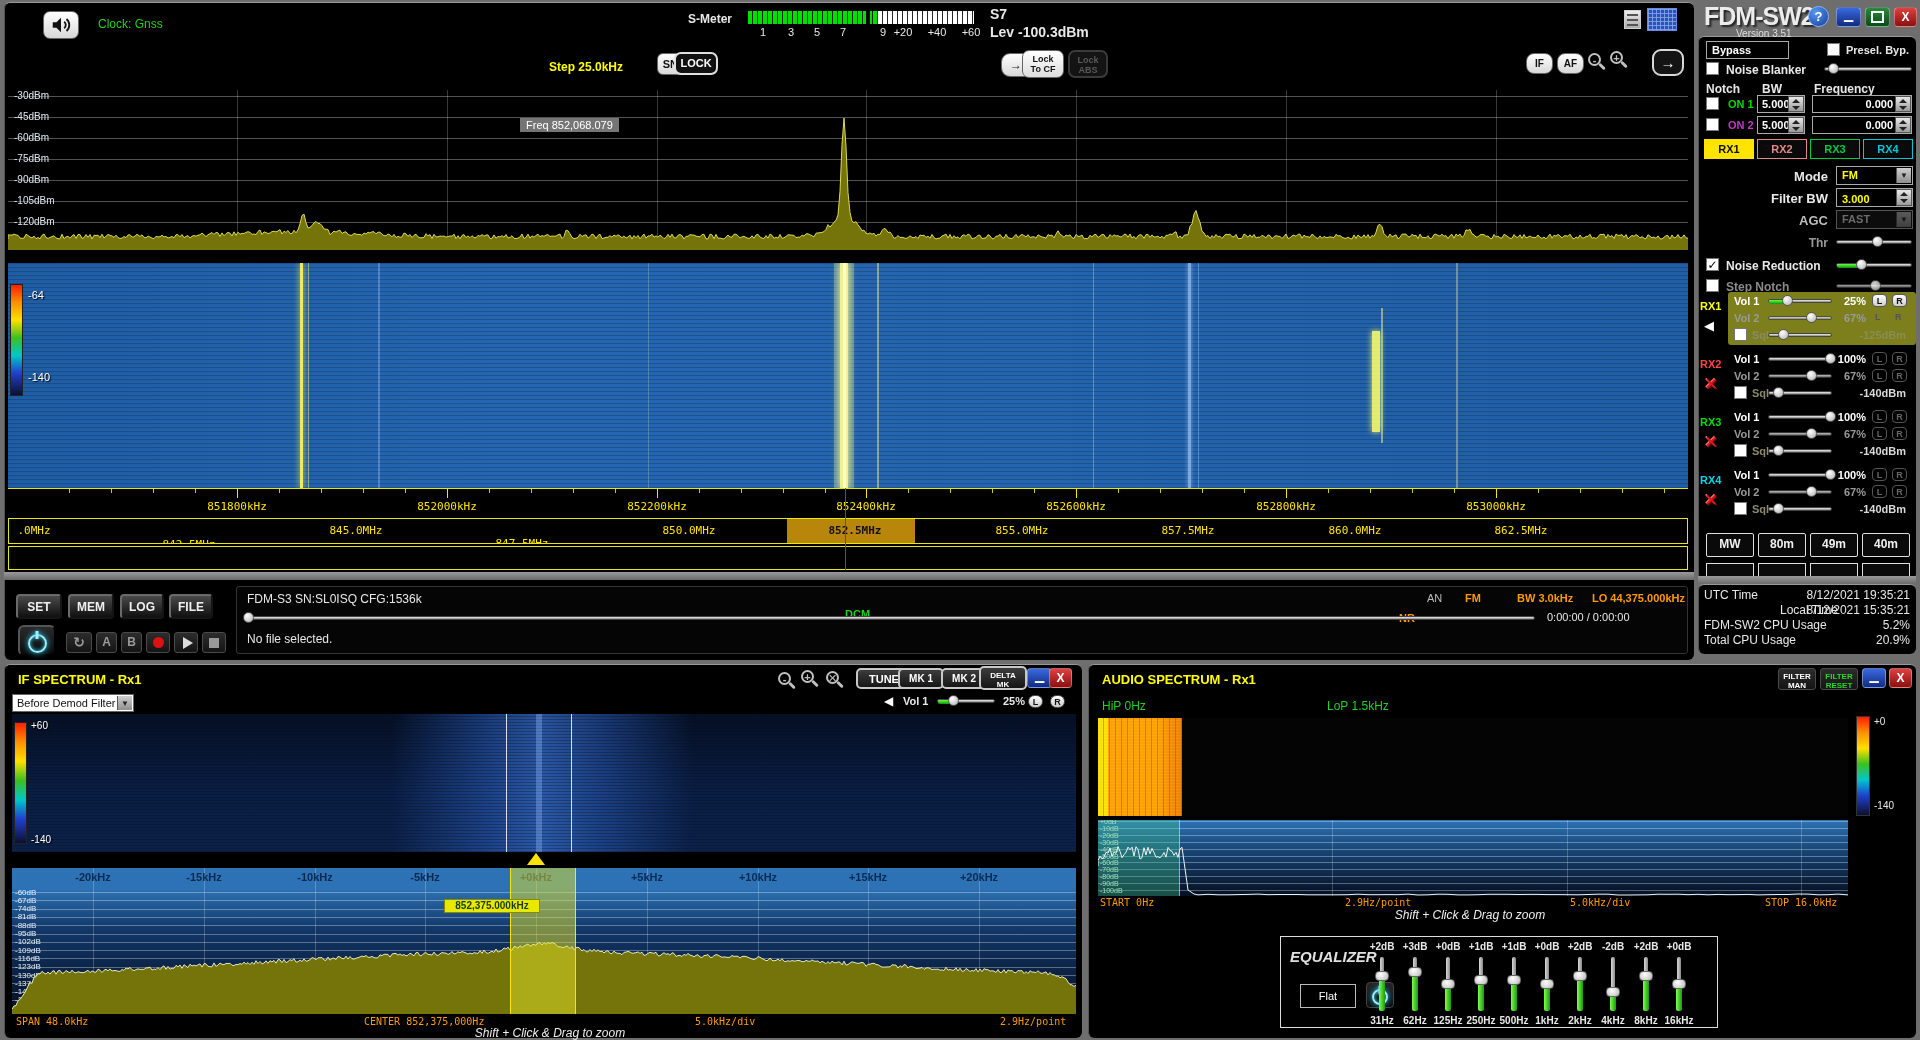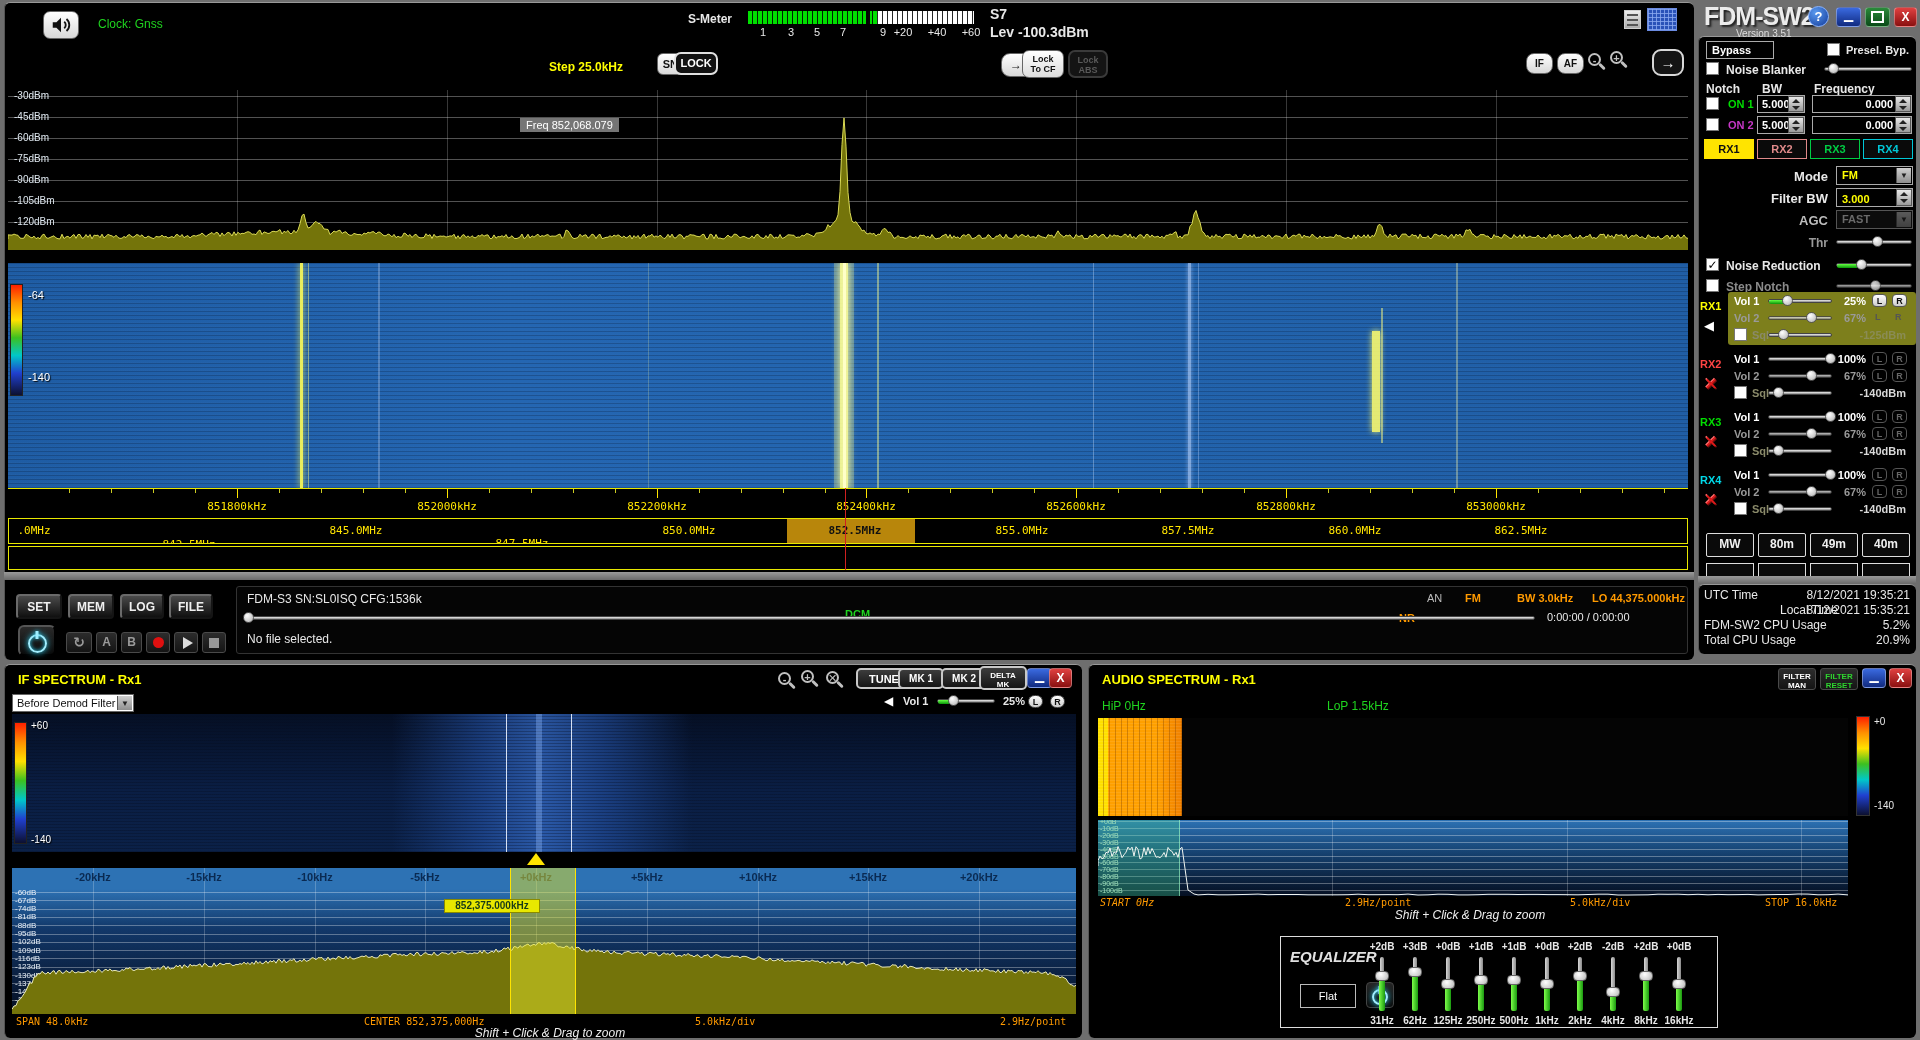--- a/index.html
+++ b/index.html
@@ -277,21 +277,21 @@
 
   <div class="abs" style="left:1704px;top:2px;font-size:25px;font-weight:900;color:#ececec;text-shadow:2px 2px 2px #222;letter-spacing:-1px;">FDM-SW2</div>
   <div class="abs" style="left:1736px;top:28px;font-size:10px;color:#ddd;">Version 3.51</div>
   <div class="abs" style="left:1808px;top:6px;width:21px;height:21px;border-radius:50%;background:radial-gradient(circle at 35% 30%,#5a9af0,#123a9a);border:1px solid #8ab4ff;color:#fff;font-weight:bold;font-size:13px;text-align:center;line-height:20px;">?</div>
   <div class="abs wbtn" style="left:1836px;top:7px;width:25px;height:20px;background:linear-gradient(#3a6ae0,#102a80);font-size:12px;line-height:14px;">▁</div>
   <div class="abs wbtn" style="left:1865px;top:7px;width:25px;height:20px;background:linear-gradient(#2a8a3a,#0a4a18);">
     <div style="width:9px;height:8px;border:2px solid #fff;margin:3px auto;"></div>
   </div>
   <div class="abs wbtn" style="left:1894px;top:7px;width:23px;height:20px;background:linear-gradient(#e04040,#8a1010);font-size:12px;line-height:18px;">X</div>
 
-  <div class="abs dd" style="left:1706px;top:41px;width:68px;height:18px;">Bypass</div>
+  <div class="abs dd" style="left:1706px;top:41px;width:83px;height:18px;">Bypass</div>
   <div class="abs chkbx" style="left:1827px;top:43px;"></div>
   <div class="abs white b" style="left:1846px;top:44px;font-size:11px;">Presel. Byp.</div>
 
   <div class="abs chkbx" style="left:1706px;top:62px;"></div>
   <div class="abs white b" style="left:1726px;top:63px;font-size:12px;">Noise Blanker</div>
   <div class="abs track" style="left:1824px;top:67px;width:88px;"></div>
   <div class="abs knob" style="left:1828px;top:63px;"></div>
 
   <div class="abs white b" style="left:1706px;top:82px;font-size:12px;">Notch</div>
   <div class="abs white b" style="left:1762px;top:82px;font-size:12px;">BW</div>
@@ -619,21 +619,21 @@
       <div class="abs " style="left: 2px; top: 53.2px; font-size: 7px; color: rgb(207, 232, 207); line-height: 8px;">-80dB</div>
       <div class="abs grid-h" style="left: 0px; top: 63.1px; width: 750px;"></div>
       <div class="abs " style="left: 2px; top: 60.1px; font-size: 7px; color: rgb(207, 232, 207); line-height: 8px;">-90dB</div>
       <div class="abs grid-h" style="left: 0px; top: 70px; width: 750px;"></div>
       <div class="abs " style="left: 2px; top: 67px; font-size: 7px; color: rgb(207, 232, 207); line-height: 8px;">-100dB</div>
       <div class="abs " style="left: 0px; top: 0px; width: 82px; height: 76px; background: rgba(60, 200, 140, 0.35); border-right: 1px solid rgba(160, 255, 200, 0.6);"></div>
       <svg width="750" height="76" style="position: absolute; left: 0px; top: 0px;">
         <path d="M0,46 L0,40.5 L2,36.1 L4,38.9 L6,37.4 L8,32.3 L10,33.1 L12,27.9 L14,36.4 L16,31.9 L18,33.5 L20,26.5 L22,31.4 L24,37.7 L26,34.8 L28,32.2 L30,27.1 L32,29.8 L34,27.1 L36,36.0 L38,26.7 L40,29.4 L42,39.0 L44,37.7 L46,27.7 L48,35.0 L50,27.3 L52,33.8 L54,28.4 L56,32.5 L58,37.2 L60,36.7 L62,37.7 L64,35.8 L66,32.5 L68,37.2 L70,27.4 L72,30.4 L74,31.3 L76,35.3 L78,32.3 L80,37.4 L82,28.9 L84,27.3 L90,70 L96,74 L100,74.9 L110,74.3 L120,74.8 L130,74.8 L140,74.6 L150,74.4 L160,74.1 L170,74.7 L180,74.5 L190,74.5 L200,74.5 L210,74.8 L220,74.8 L230,74.8 L240,74.8 L250,74.7 L260,74.2 L270,74.7 L280,74.7 L290,74.6 L300,74.7 L310,74.1 L320,75.0 L330,74.8 L340,74.2 L350,74.3 L360,74.9 L370,74.9 L380,74.7 L390,74.3 L400,74.3 L410,74.3 L420,74.5 L430,74.4 L440,74.4 L450,74.6 L460,74.6 L470,74.7 L480,74.8 L490,74.5 L500,74.2 L510,74.2 L520,75.0 L530,75.0 L540,74.9 L550,74.8 L560,74.2 L570,74.3 L580,74.2 L590,74.7 L600,74.3 L610,74.8 L620,74.4 L630,74.7 L640,74.6 L650,74.4 L660,74.9 L670,74.7 L680,74.5 L690,74.5 L700,74.0 L710,74.1 L720,74.8 L730,74.7 L740,74.1 L750,74.9" fill="none" stroke="#f0f4f0" stroke-width="1"></path>
       </svg>
     </div>
-  <div class="abs orange mono" style="left:1100px;top:897px;font-size:10px;font-style:italic;">START 0Hz</div>
+  <div class="abs orange mono" style="left:1100px;top:897px;font-size:10px;">START 0Hz</div>
   <div class="abs orange mono" style="left:1345px;top:897px;font-size:10px;">2.9Hz/point</div>
   <div class="abs orange mono" style="left:1570px;top:897px;font-size:10px;">5.0kHz/div</div>
   <div class="abs orange mono" style="left:1765px;top:897px;font-size:10px;">STOP 16.0kHz</div>
   <div class="abs" style="left:1320px;top:908px;width:300px;text-align:center;color:#eee;font-style:italic;font-size:12px;">Shift + Click &amp; Drag to zoom</div>
 
   <div class="abs" style="left:1280px;top:936px;width:438px;height:92px;border:1px solid #ddd;background:#000;"></div>
   <div class="abs b" style="left:1290px;top:948px;font-size:15px;font-style:italic;color:#e0e0e0;">EQUALIZER</div>
   <div class="abs" style="left:1300px;top:984px;width:56px;height:24px;background:#000;border:1px solid #bbb;color:#fff;font-size:11px;text-align:center;line-height:22px;">
     <span>Flat</span>
   </div>

